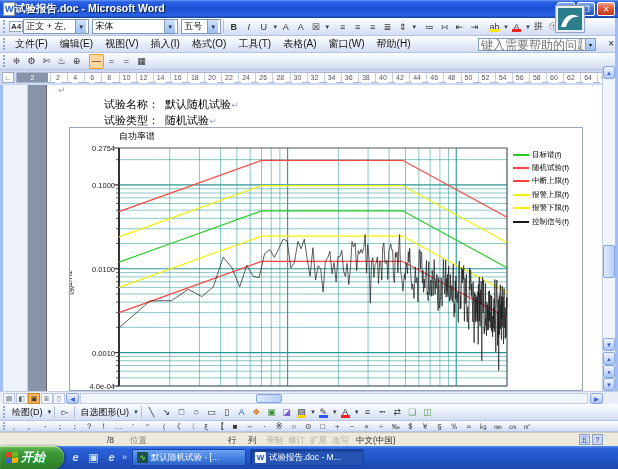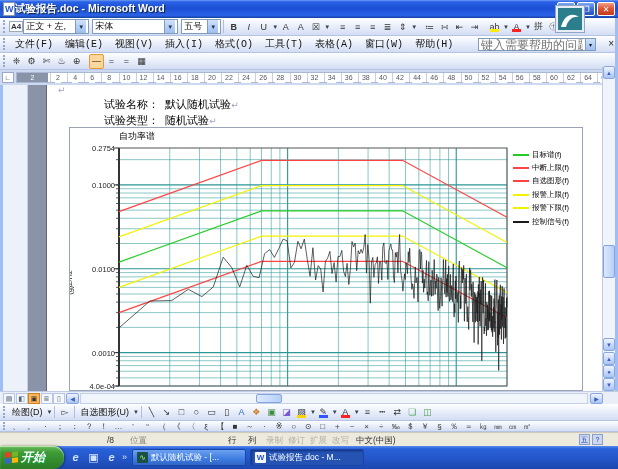--- a/index.html
+++ b/index.html
@@ -192,21 +192,21 @@
       </div>
     <div class="applogo">
       <svg width="24" height="22" viewBox="0 0 24 22">
           <path d="M3,19 C6,7 14,4 21,9 C16,8 10,11 8,19 Z" fill="#fff"></path>
         </svg>
     </div>
   </div>
 
   <div class="bar menubar">
     <div class="grip"></div>
-    <div id="menu-items" style="display:flex;font-family:Liberation Mono, monospace;">
+    <div id="menu-items" style="display:flex;">
         <span class="menu-item">文件(F)</span>
         <span class="menu-item">编辑(E)</span>
         <span class="menu-item">视图(V)</span>
         <span class="menu-item">插入(I)</span>
         <span class="menu-item">格式(O)</span>
         <span class="menu-item">工具(T)</span>
         <span class="menu-item">表格(A)</span>
         <span class="menu-item">窗口(W)</span>
         <span class="menu-item">帮助(H)</span>
       </div>
@@ -379,25 +379,25 @@
             <div class="ytick" style="left: 3px; top: 220.627px;">0.0010</div>
             <div class="ytick" style="left: 3px; top: 254px;">4.0e-04</div>
           </div>
         <div class="legend" id="chart-legend">
             <div class="lrow">
               <div class="lswatch" style="background: rgb(34, 204, 34);"></div>
               <div class="llabel">目标谱(f)</div>
             </div>
             <div class="lrow">
               <div class="lswatch" style="background: rgb(255, 66, 66);"></div>
-              <div class="llabel">中断上限(f)</div>
+              <div class="llabel">随机试验(f)</div>
             </div>
             <div class="lrow">
               <div class="lswatch" style="background: rgb(255, 66, 66);"></div>
-              <div class="llabel">自选图形(f)</div>
+              <div class="llabel">中断上限(f)</div>
             </div>
             <div class="lrow">
               <div class="lswatch" style="background: rgb(242, 242, 0);"></div>
               <div class="llabel">报警上限(f)</div>
             </div>
             <div class="lrow">
               <div class="lswatch" style="background: rgb(242, 242, 0);"></div>
               <div class="llabel">报警下限(f)</div>
             </div>
             <div class="lrow">

